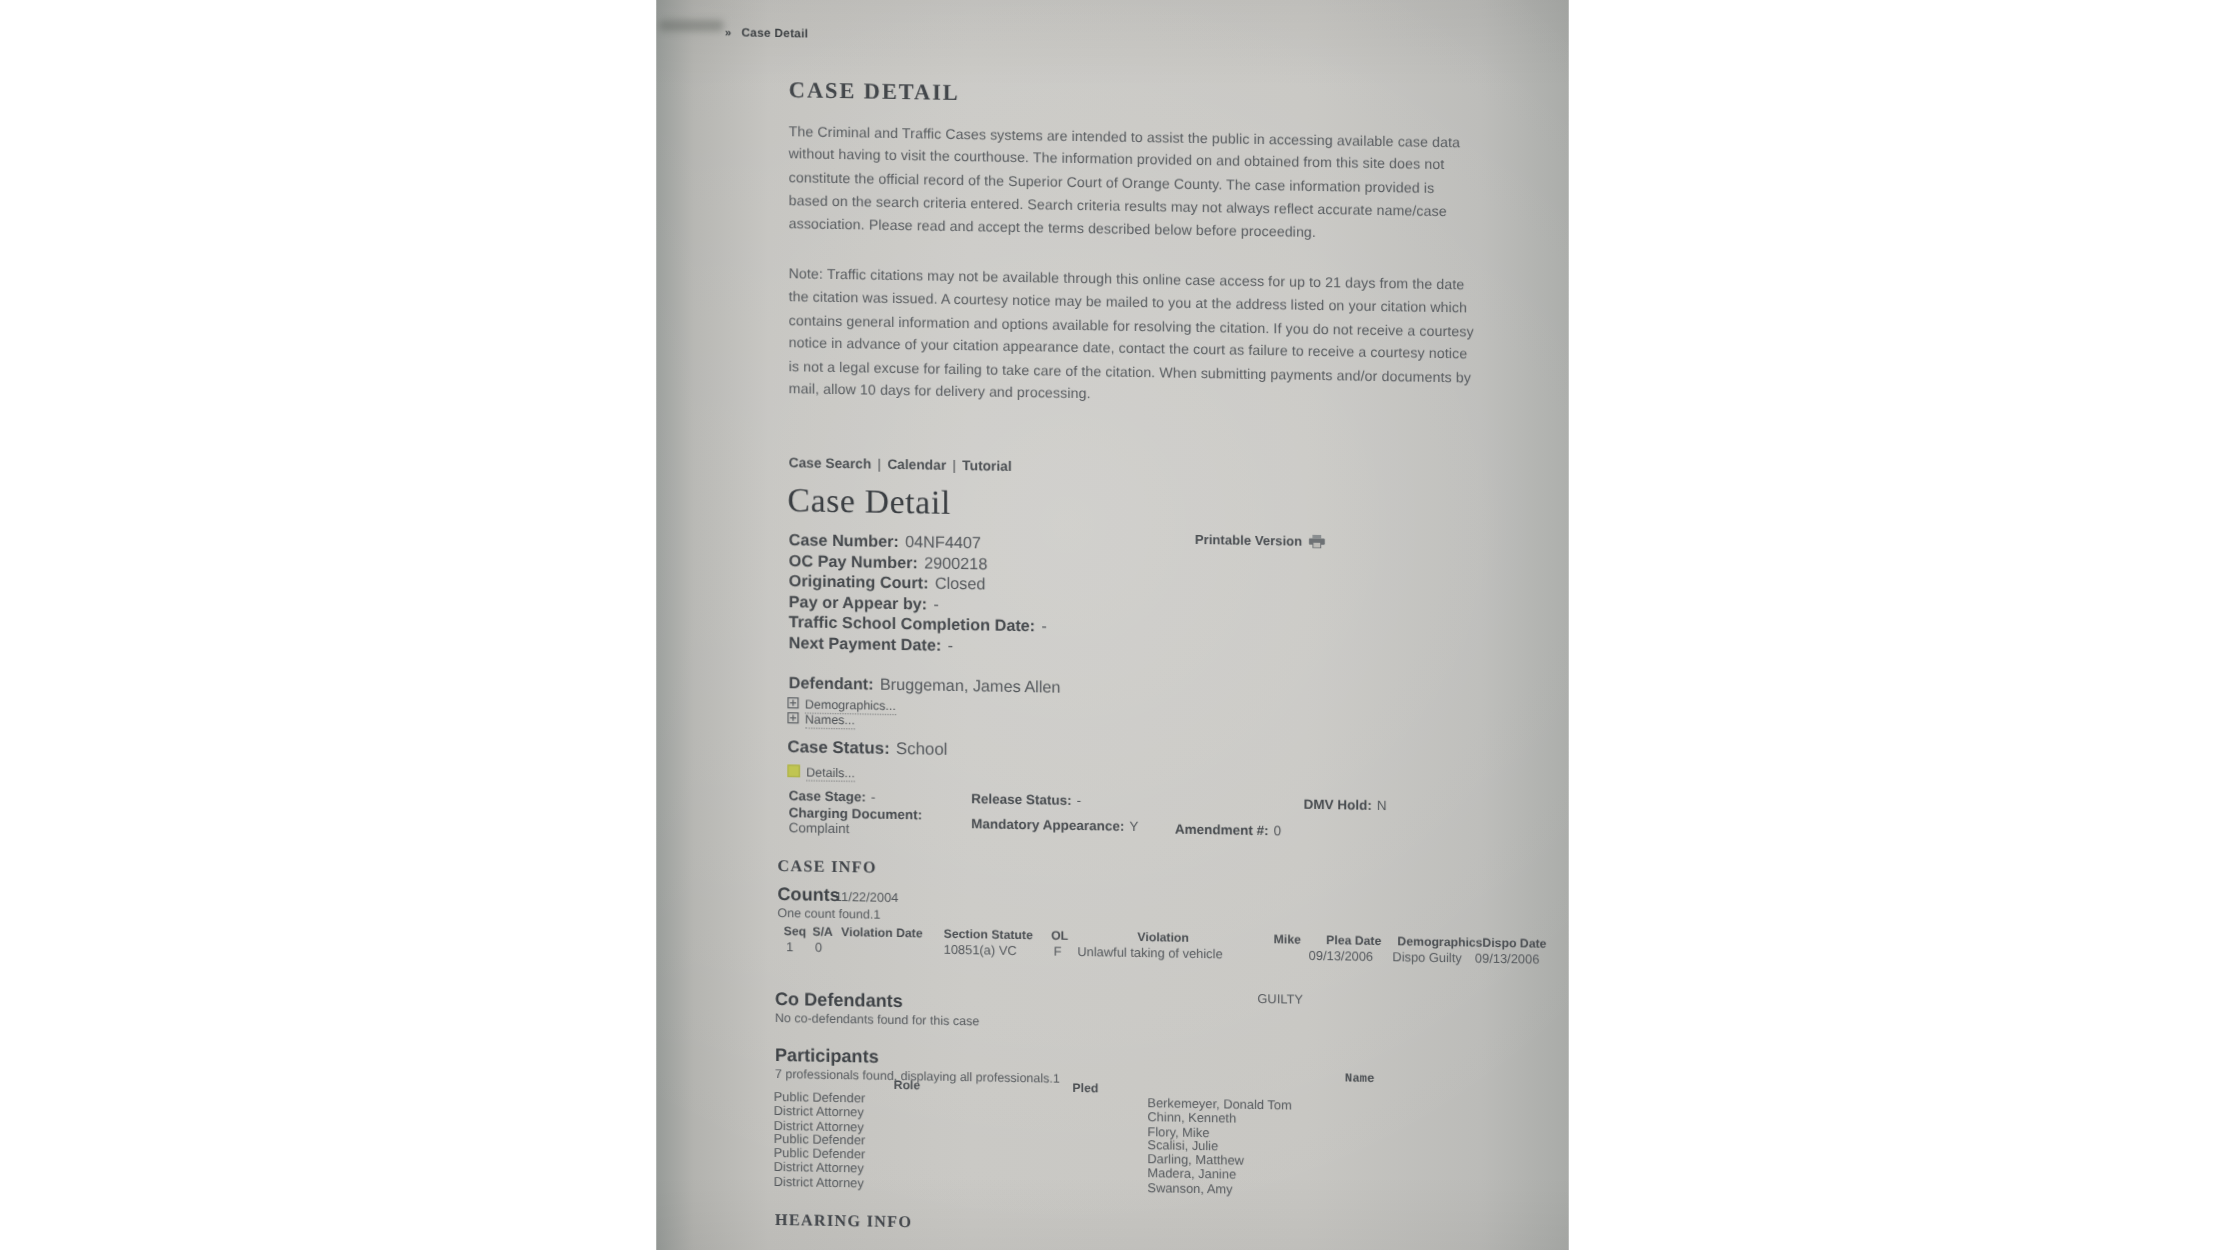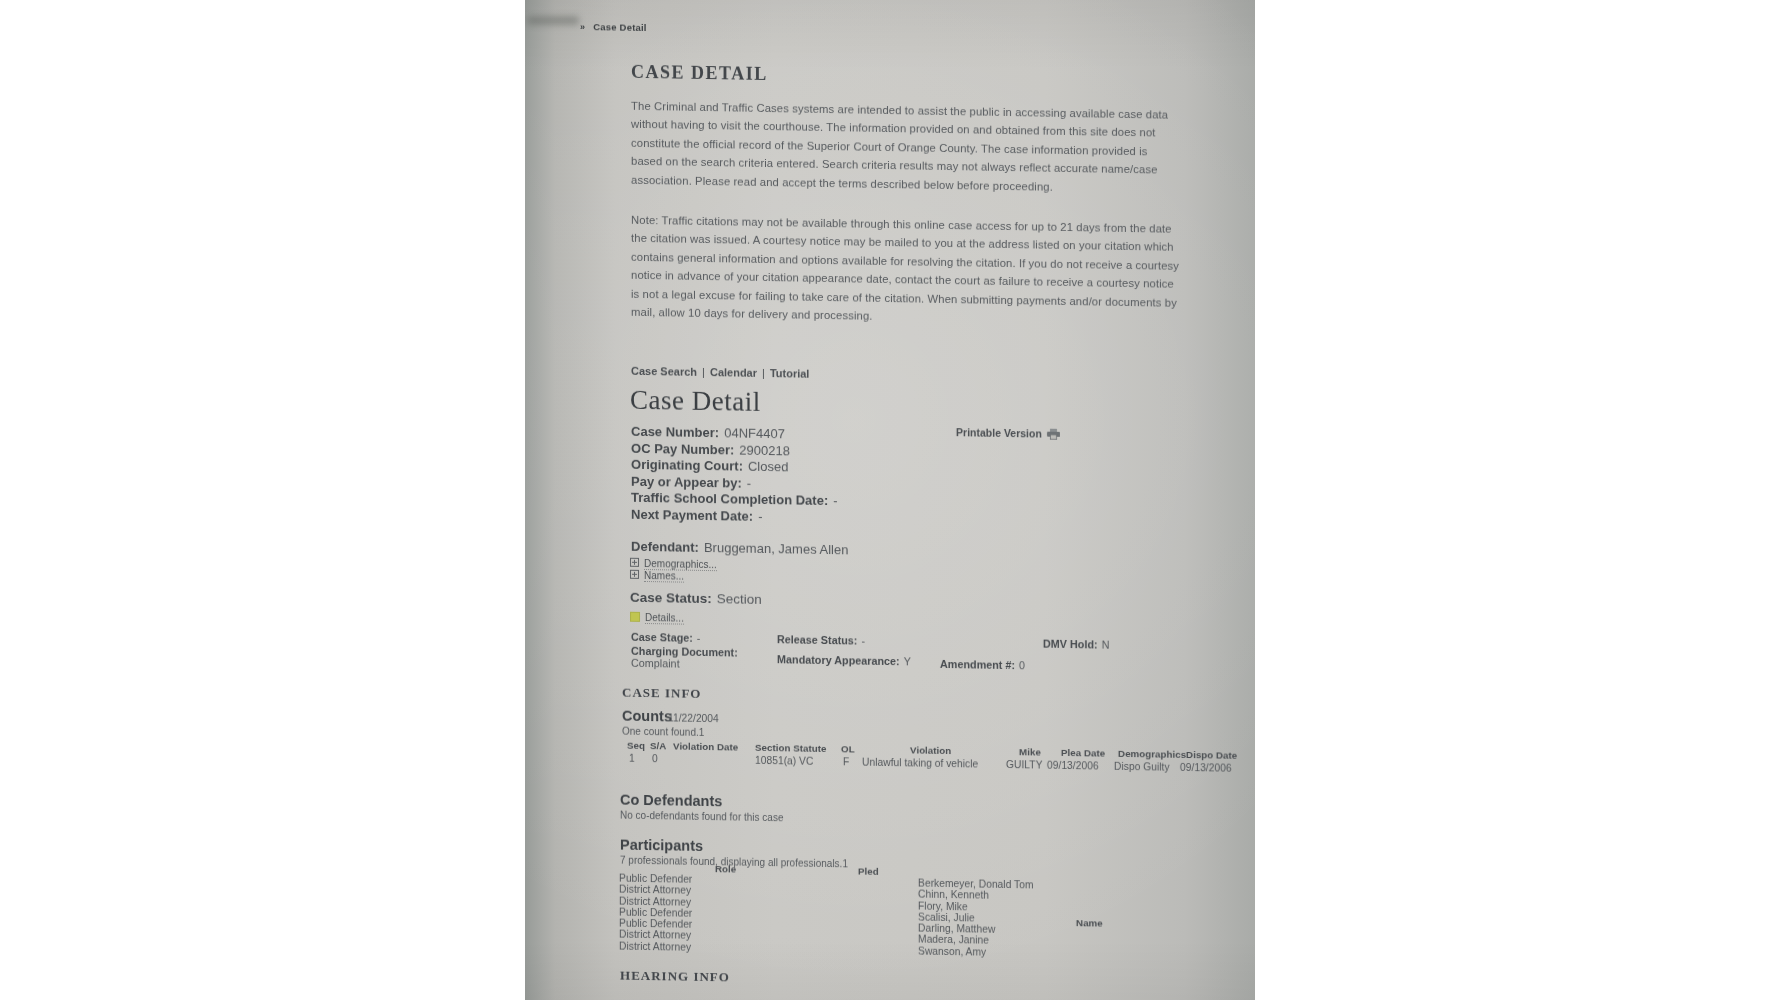--- a/index.html
+++ b/index.html
@@ -101,21 +101,21 @@
       <span class="lbl">Defendant:</span><span class="val">Bruggeman, James Allen</span>
     </div>
     <div class="abs linkline" style="left:105px;top:556px;">
       <span class="expander-box"></span><span class="txt">Demographics...</span>
     </div>
     <div class="abs linkline" style="left:105px;top:568px;">
       <span class="expander-box"></span><span class="txt">Names...</span>
     </div>
 
     <div class="abs" style="left:105px;top:588px;font-size:13.5px;">
-      <span class="lbl">Case Status:</span><span class="val">Section</span>
+      <span class="lbl">Case Status:</span><span class="val">School</span>
     </div>
     <div class="abs linkline" style="left:105px;top:610px;">
       <span class="details-box"></span><span class="txt">Details...</span>
     </div>
 
     <div class="abs" style="left:106px;top:625px;">
       <span class="small-lbl">Case Stage:</span><span class="small-val">-</span>
     </div>
     <div class="abs" style="left:252px;top:625px;">
       <span class="small-lbl">Release Status:</span><span class="small-val">-</span>
@@ -152,35 +152,35 @@
       <div class="cell hdr" style="left:536px;top:738px;">Plea Date</div>
       <div class="cell hdr" style="left:593px;top:738px;">Demographics</div>
       <div class="cell hdr" style="left:661px;top:738px;">Dispo Date</div>
 
       <div class="cell" style="left:104px;top:751px;">1</div>
       <div class="cell" style="left:127px;top:751px;">0</div>
       <div class="cell" style="left:143px;top:710px;">11/22/2004</div>
       <div class="cell" style="left:230px;top:751px;">10851(a) VC</div>
       <div class="cell" style="left:318px;top:751px;">F</div>
       <div class="cell" style="left:337px;top:751px;">Unlawful taking of vehicle</div>
-      <div class="cell" style="left:481px;top:751px;">GUILTY</div>
+      <div class="cell" style="left:481px;top:786px;">GUILTY</div>
       <div class="cell" style="left:522px;top:751px;">09/13/2006</div>
       <div class="cell" style="left:589px;top:751px;">Dispo Guilty</div>
       <div class="cell" style="left:655px;top:751px;">09/13/2006</div>
     </div>
 
     <div class="abs h-sub" style="left:95px;top:790px;">Co Defendants</div>
     <div class="abs note10" style="left:95px;top:808px;">No co-defendants found for this case</div>
 
     <div class="abs h-sub" style="left:95px;top:835px;">Participants</div>
     <div class="abs note10" style="left:95px;top:853px;">7 professionals found, displaying all professionals.1</div>
 
     <div class="cell hdr" style="left:190px;top:860px;">Role</div>
     <div class="cell hdr" style="left:333px;top:860px;">Pled</div>
-    <div class="cell hdr" style="left:551px;top:908px;">Name</div>
+    <div class="cell hdr" style="left:551px;top:848px;font-family:Liberation Mono, monospace;">Name</div>
 
     <div class="stack" style="left:94px;top:871px;">
       <div>Public Defender</div>
       <div>District Attorney</div>
       <div>District Attorney</div>
       <div>Public Defender</div>
       <div>Public Defender</div>
       <div>District Attorney</div>
       <div>District Attorney</div>
     </div>

